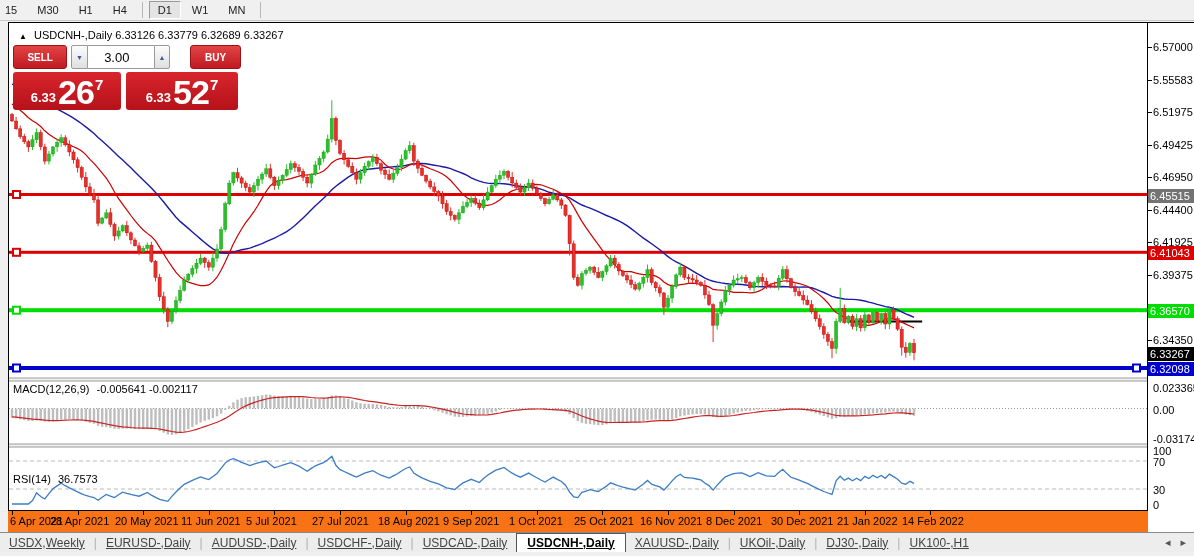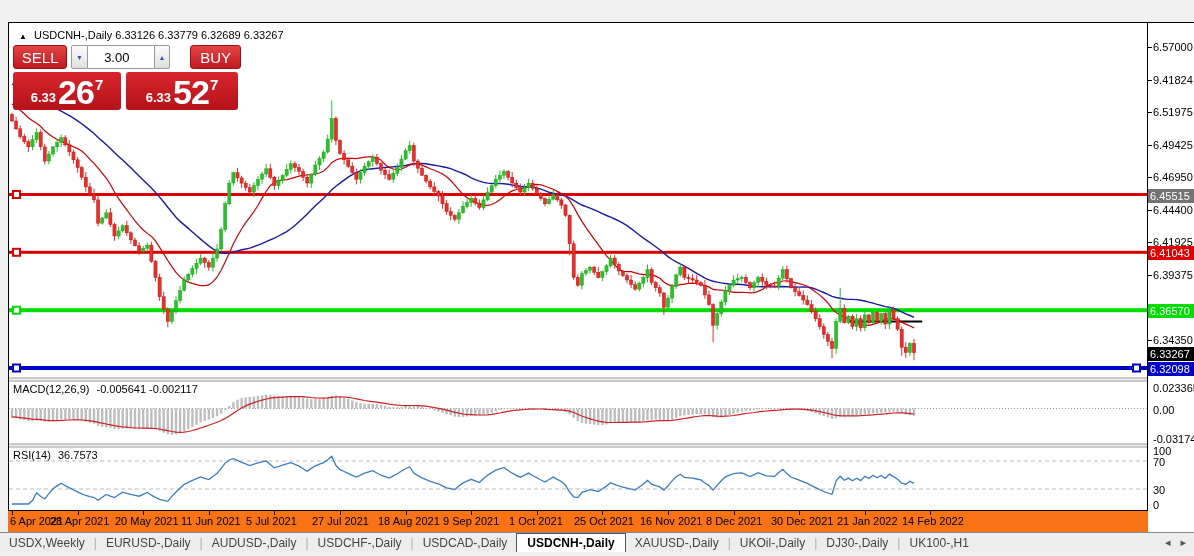--- a/index.html
+++ b/index.html
@@ -21,22 +21,22 @@
                  background:#fff; border:1px solid #000; }
   #plot-svg { position:absolute; left:0; top:0; }
 
   #chart-title { position:absolute; left:10px; top:6px; font-size:11px; color:#000;
                  white-space:nowrap; }
   #chart-title .tri { font-size:8px; margin-right:4px; }
 
   
   #oneclick { position:absolute; left:4px; top:22px; width:228px; }
   .oc-row1 { display:flex; align-items:stretch; height:24px; }
-  .oc-btn { background:linear-gradient(#e24444,#c01a22); color:#fff; font-size:15px;
-            font-weight:normal; border:1px solid #a01016; border-radius:3px;
+  .oc-btn { background:linear-gradient(#e24444,#c01a22); color:#fff; font-size:10px;
+            font-weight:bold; border:1px solid #a01016; border-radius:3px;
             display:flex; align-items:center; justify-content:center; cursor:pointer;text-align:center; }
   .oc-sell { width:60px; } .oc-buy { width:56px; margin-left:20px; }
   .oc-spin { width:18px; background:linear-gradient(#fcfcfc,#dfdfdf); border:1px solid #9a9a9a;
              color:#3b5a9b; font-size:7px; display:flex; align-items:center;
              justify-content:center; cursor:pointer; }
   .oc-spin.dn { margin-left:4px; border-radius:2px 0 0 2px; }
   .oc-spin.up { border-radius:0 2px 2px 0; }
   .oc-vol { width:66px; border:1px solid #9a9a9a; border-left:none; border-right:none;
             font-size:13px; text-align:center; padding-right:8px; color:#000;
             font-family:"Liberation Sans",sans-serif; }
@@ -62,35 +62,46 @@
   
   #date-axis { position:absolute; left:8px; top:511px; width:1140px; height:21px;
                background:#f97316; overflow:hidden; }
   .dt-label { position:absolute; top:4px; font-size:11px; color:#000; white-space:nowrap; }
   .dt-tick  { position:absolute; top:0; width:1px; height:4px; background:#000; }
 
   
   #tab-bar { position:absolute; left:0; top:532px; width:1194px; height:20px;
              background:#ededed; border-top:1px solid #8a8a8a; display:flex;
              align-items:center; font-size:12px; color:#444; }
-  .sym-tab { padding:2px 9px; white-space:nowrap; cursor:pointer; }
+  .sym-tab { padding:2px 9px; white-space:nowrap; cursor:pointer;text-decoration:underline; }
   .sym-tab.active { background:#fff; border:1px solid #555; border-bottom:none;
                     color:#000; font-weight:bold; padding:2px 10px 3px 10px; }
   .tab-sep { color:#b0b0b0; }
   #tab-arrows { margin-left:auto; margin-right:8px; color:#555; font-size:11px;
                 display:flex; gap:10px; }
   #tab-arrows span { cursor:pointer; }
   #status-strip { position:absolute; left:0; top:552px; width:1194px; height:4px;
                   background:#f0f0f0; }
 </style>
 </head>
 <body>
 
 <div id="stage">
 
+  <div id="tf-bar">
+      <div class="tf-btn" style="margin-left: -4px;">15</div>
+      <div class="tf-btn">M30</div>
+      <div class="tf-btn">H1</div>
+      <div class="tf-btn">H4</div>
+      <div class="tf-sep"></div>
+      <div class="tf-btn active">D1</div>
+      <div class="tf-btn">W1</div>
+      <div class="tf-btn">MN</div>
+      <div class="tf-sep"></div>
+    </div>
 
   <div id="chart-frame">
     <svg id="plot-svg" width="1138" height="487">
         <rect x="0" y="355" width="1138" height="3" fill="#f0f0f0"></rect>
         <line x1="0" y1="355" x2="1138" y2="355" stroke="#9a9a9a"></line>
         <line x1="0" y1="358" x2="1138" y2="358" stroke="#9a9a9a"></line>
         <rect x="0" y="421" width="1138" height="3" fill="#f0f0f0"></rect>
         <line x1="0" y1="421" x2="1138" y2="421" stroke="#9a9a9a"></line>
         <line x1="0" y1="424" x2="1138" y2="424" stroke="#9a9a9a"></line>
         <line x1="0" y1="385.5" x2="1138" y2="385.5" stroke="#999" stroke-dasharray="1,2"></line>
@@ -809,31 +820,31 @@
           <span class="oc-big">52</span>
           <span class="oc-sup">7</span>
         </div>
       </div>
     </div>
 
     <div class="panel-label" style="left:4px; top:360px;">
       <span>MACD(12,26,9)</span>
       <span style="margin-left:4px;">-0.005641 -0.002117</span>
     </div>
-    <div class="panel-label" style="left:4px; top:426px;text-align:right;">
+    <div class="panel-label" style="left:4px; top:450px;text-align:right;">
       <span>RSI(14)</span>
       <span style="margin-left:4px;">36.7573</span>
     </div>
   </div>
 
   <div id="price-axis">
       <div class="ax-dash" style="top:24px"></div>
        <div class="ax-tick" style="top:18px">6.57000</div>
       <div class="ax-dash" style="top:57px"></div>
-       <div class="ax-tick" style="top:51px">9.41824</div>
+       <div class="ax-tick" style="top:51px">5.55583</div>
       <div class="ax-dash" style="top:89px"></div>
        <div class="ax-tick" style="top:83px">6.51975</div>
       <div class="ax-dash" style="top:122px"></div>
        <div class="ax-tick" style="top:116px">6.49425</div>
       <div class="ax-dash" style="top:154px"></div>
        <div class="ax-tick" style="top:148px">6.46950</div>
       <div class="ax-dash" style="top:187px"></div>
        <div class="ax-tick" style="top:181px">6.44400</div>
       <div class="ax-dash" style="top:219px"></div>
        <div class="ax-tick" style="top:213px">6.41925</div>

